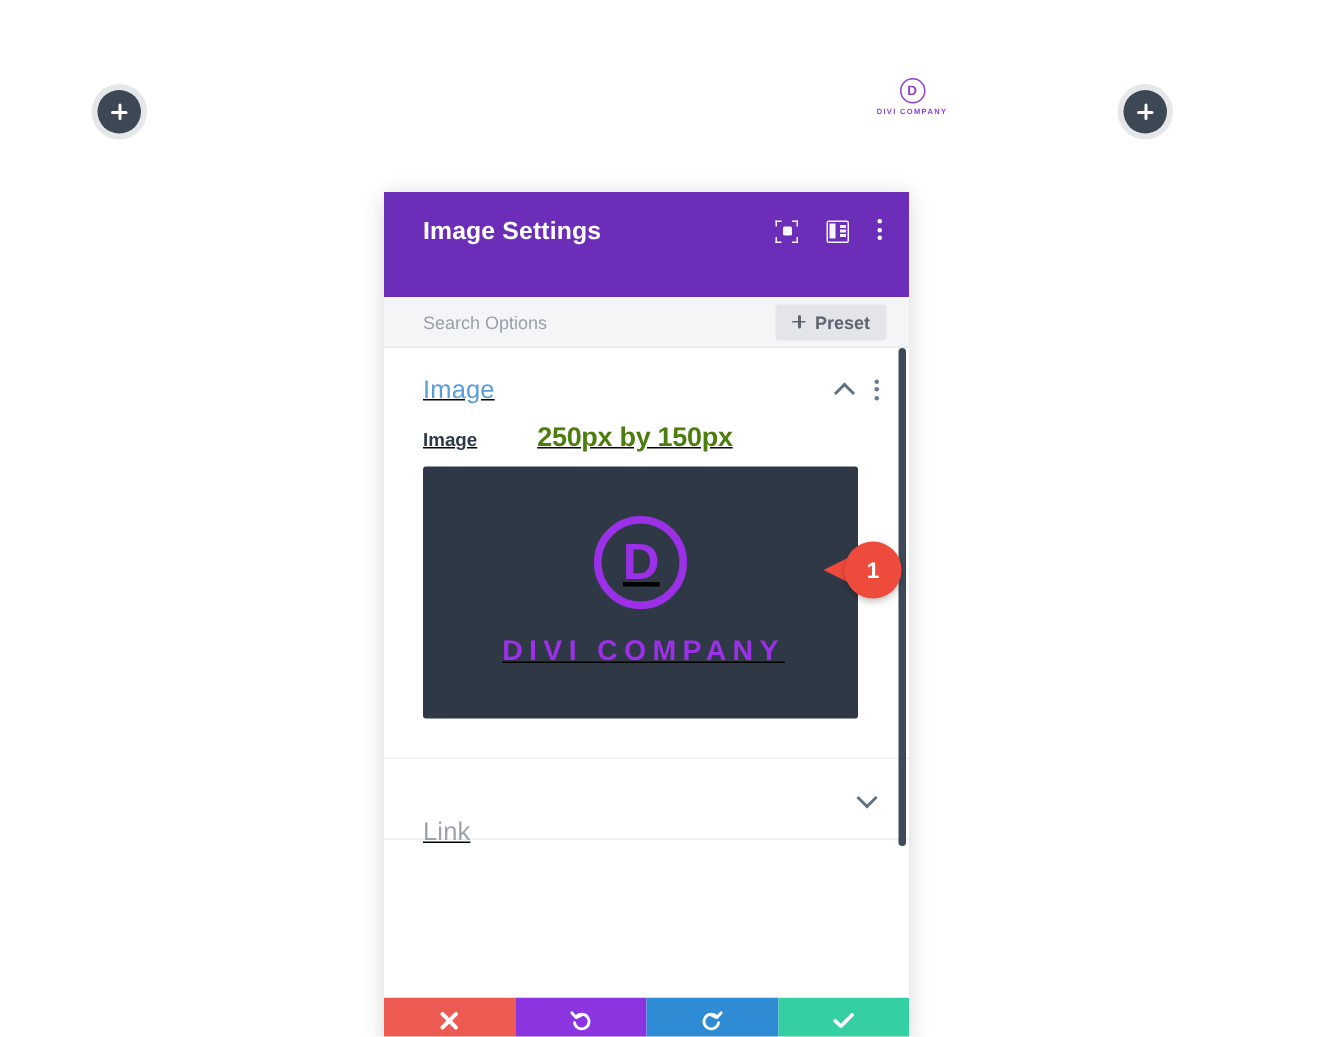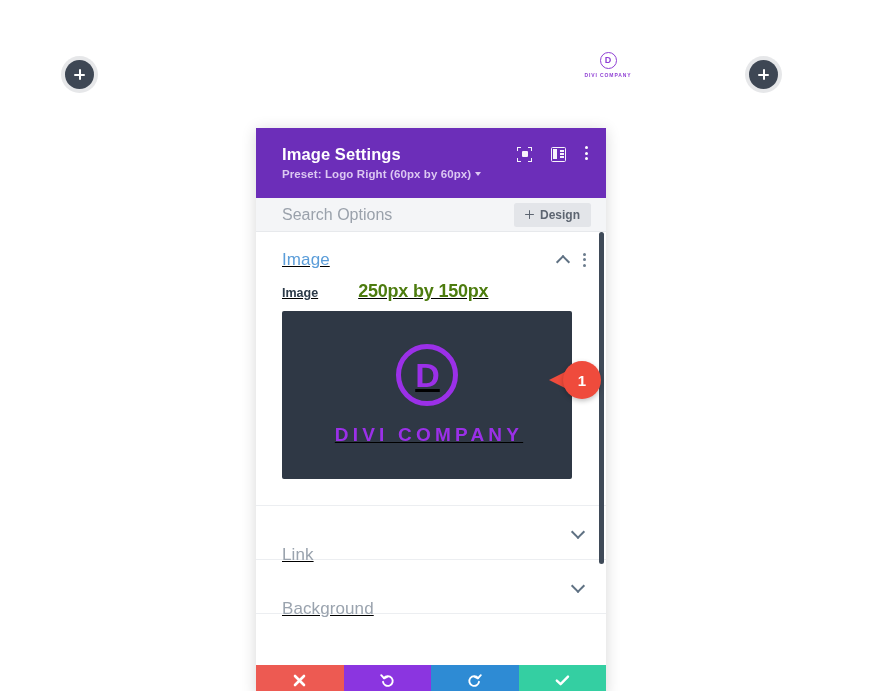--- a/index.html
+++ b/index.html
@@ -213,21 +213,21 @@
     display: flex;
     align-items: center;
     padding: 0 8px 0 26px;
     position: relative;
   }
   #search-input {
     border: none;
     outline: none;
     background: transparent;
     font-family: "Liberation Sans", sans-serif;
-    font-size: 16px;
+    font-size: 12px;
     color: #5a6270;
     flex: 1 1 auto;
     height: 100%;
   }
   #search-input::placeholder { color: #9aa1ab; }
   #filter-btn {
     background: #e3e5e9;
     border: none;
     border-radius: 2.5px;
     height: 24px;
@@ -466,24 +466,20 @@
 
   <div id="site-logo">
     <div class="logo-mark">D</div>
     <div class="logo-word">DIVI COMPANY</div>
   </div>
 
   <div id="modal">
 
     <div id="modal-header">
       <div id="modal-title">Image Settings</div>
-      <div id="modal-preset">
-        <span>Preset: Logo Right (60px by 60px)</span>
-        <span class="caret"></span>
-      </div>
 
       <div id="header-tools">
         <span class="tool-icon icn-expand">
           <span class="corner c-tl"></span>
           <span class="corner c-tr"></span>
           <span class="corner c-bl"></span>
           <span class="corner c-br"></span>
           <span class="core"></span>
         </span>
         <span class="tool-icon icn-panel">
@@ -499,21 +495,21 @@
             <i></i>
         </span>
       </div>
     </div>
 
 
     <div id="search-bar">
       <input id="search-input" type="text" placeholder="Search Options" style="">
       <button id="filter-btn">
         <span class="fplus"></span>
-        <span>Design</span>
+        <span>Preset</span>
       </button>
     </div>
 
     <div id="modal-body">
 
       <div class="section">
         <div id="sec-image-head">
           <div id="sec-image-title">Image</div>
           <span class="chev-up"></span>
           <span class="sec-dots">
@@ -542,26 +538,20 @@
         </div>
       </div>
 
       <div class="section">
         <div class="collapsed-row">
           <span class="collapsed-title">Link</span>
           <span class="chev-down"></span>
         </div>
       </div>
 
-      <div class="section">
-        <div class="collapsed-row">
-          <span class="collapsed-title">Background</span>
-          <span class="chev-down"></span>
-        </div>
-      </div>
 
       <div id="scroll-track">
         <div id="scroll-thumb"></div>
       </div>
     </div>
 
     <div id="modal-footer">
       <button class="foot-btn" id="btn-discard">
         <svg width="13" height="13" viewBox="0 0 13 13">
           <path d="M2 2 L11 11 M11 2 L2 11" stroke="#ffffff" stroke-width="2.6" stroke-linecap="round"></path>

